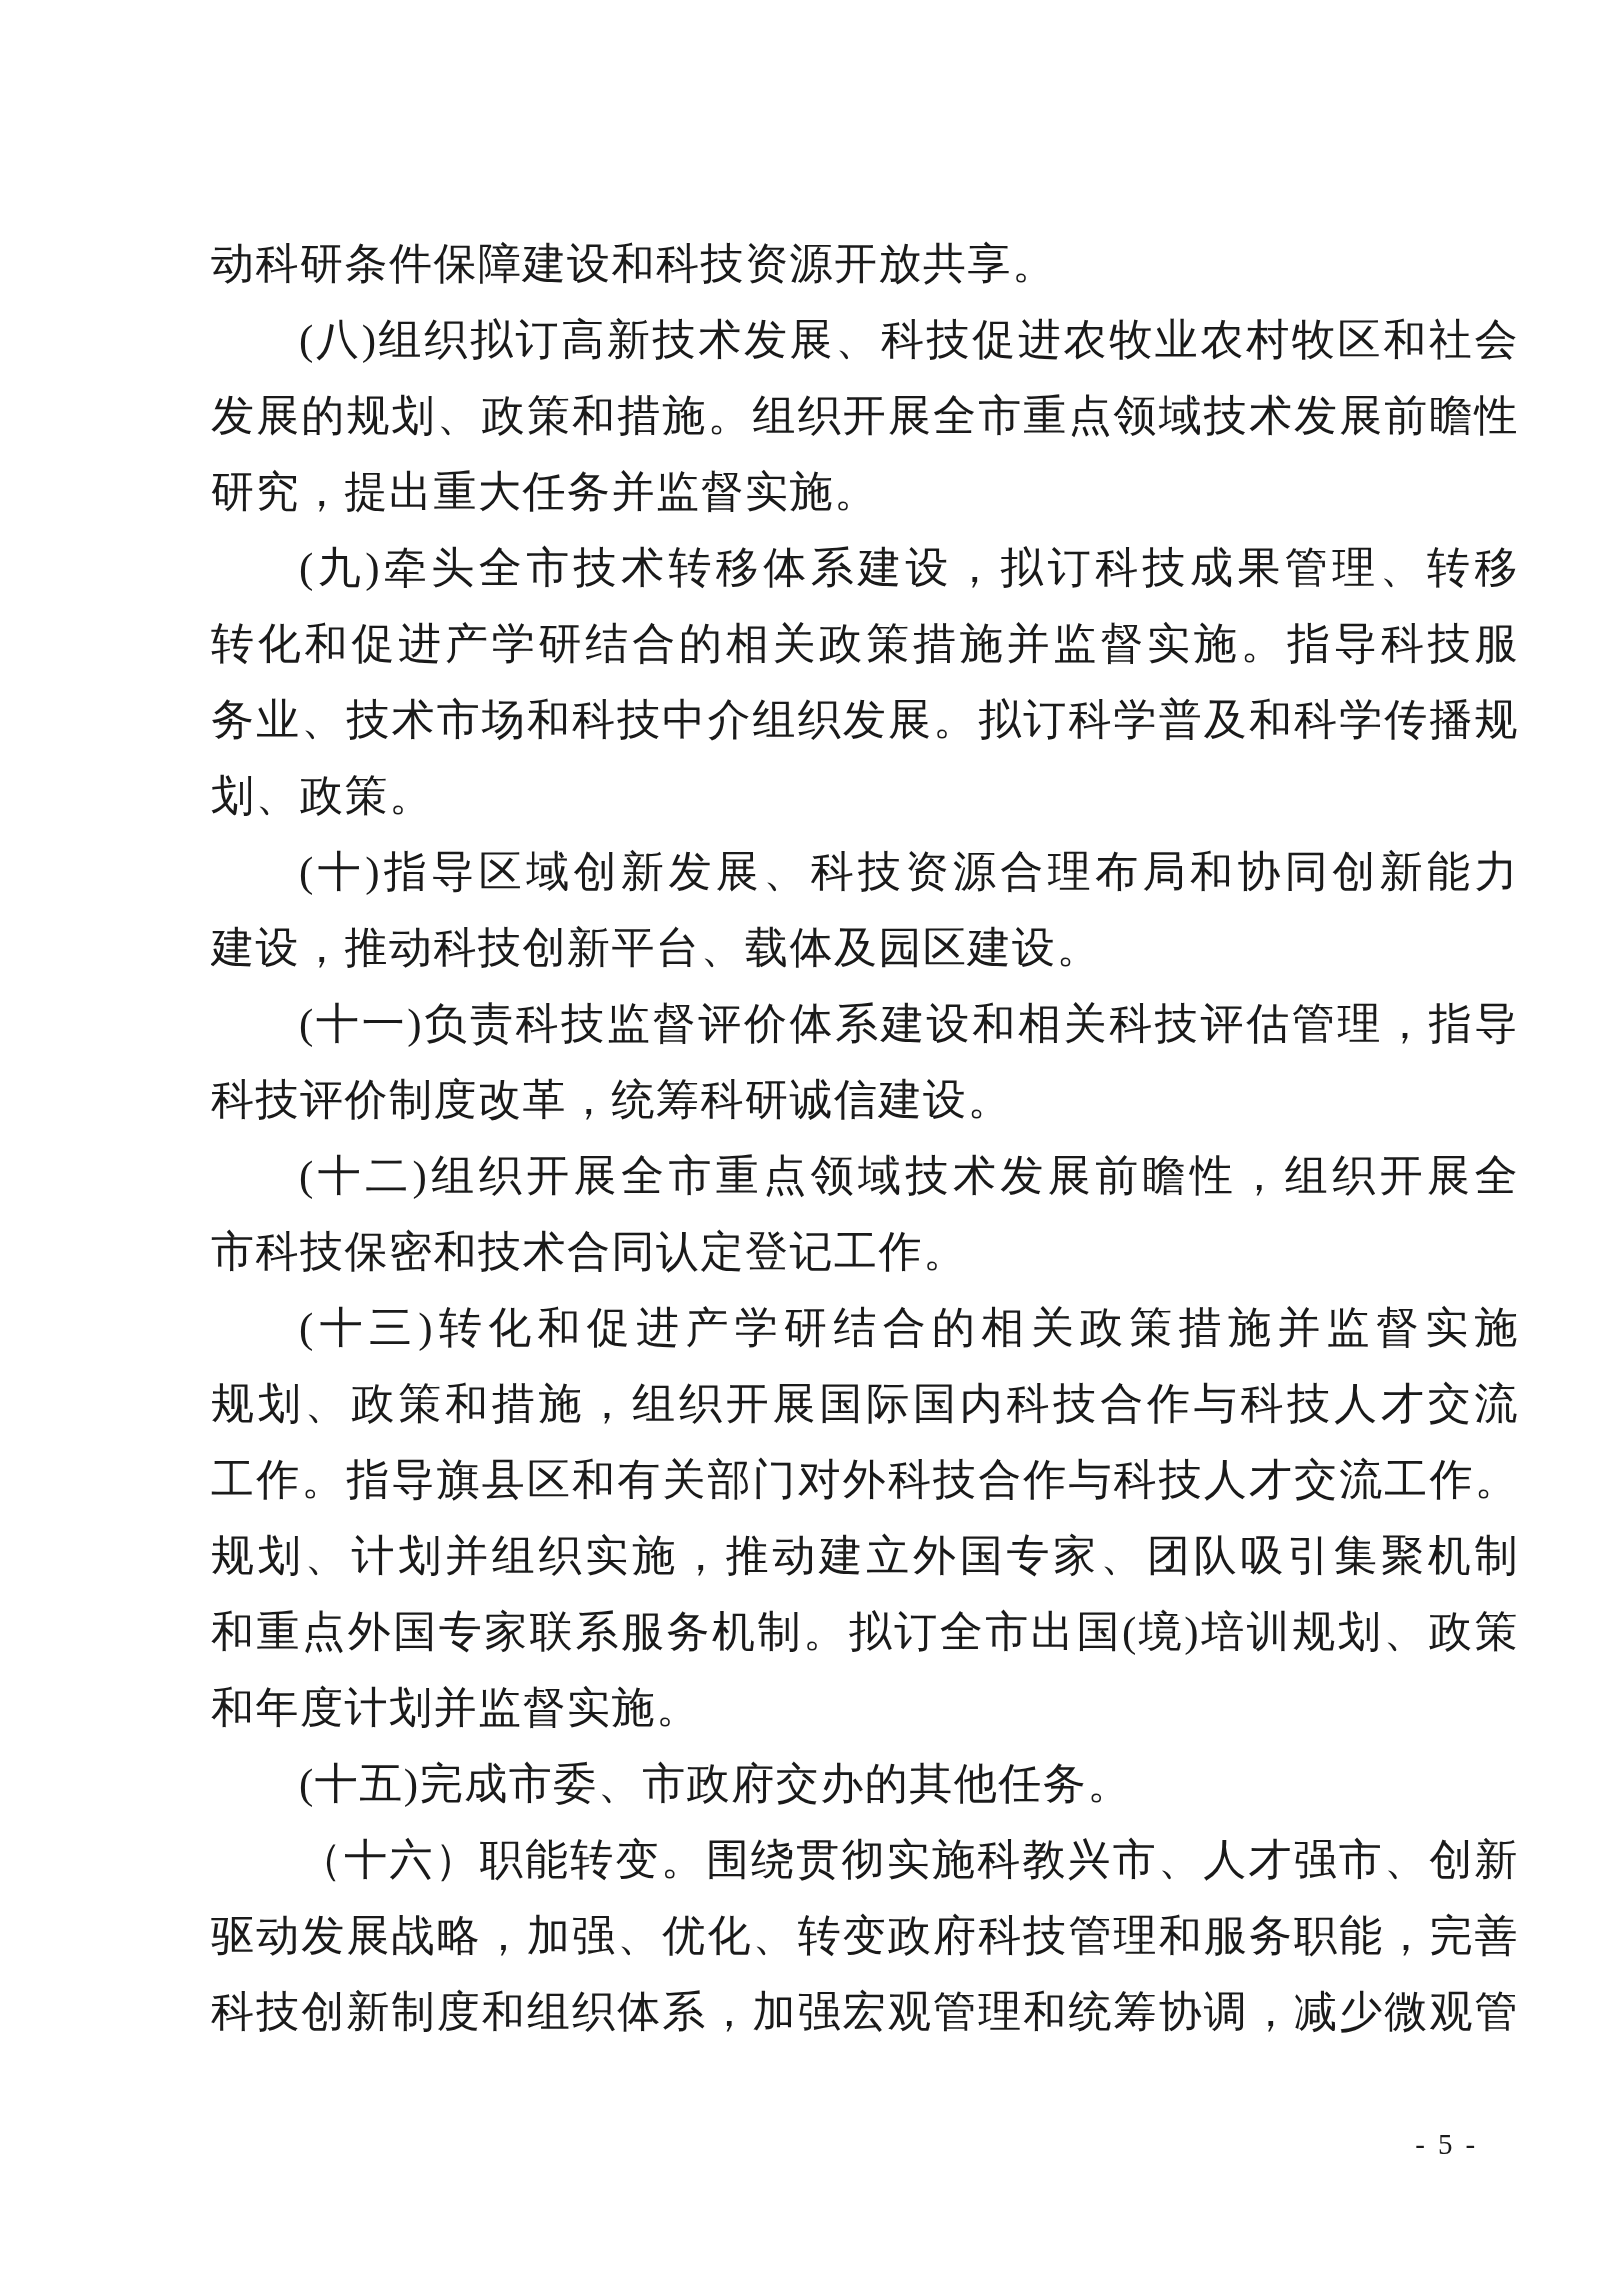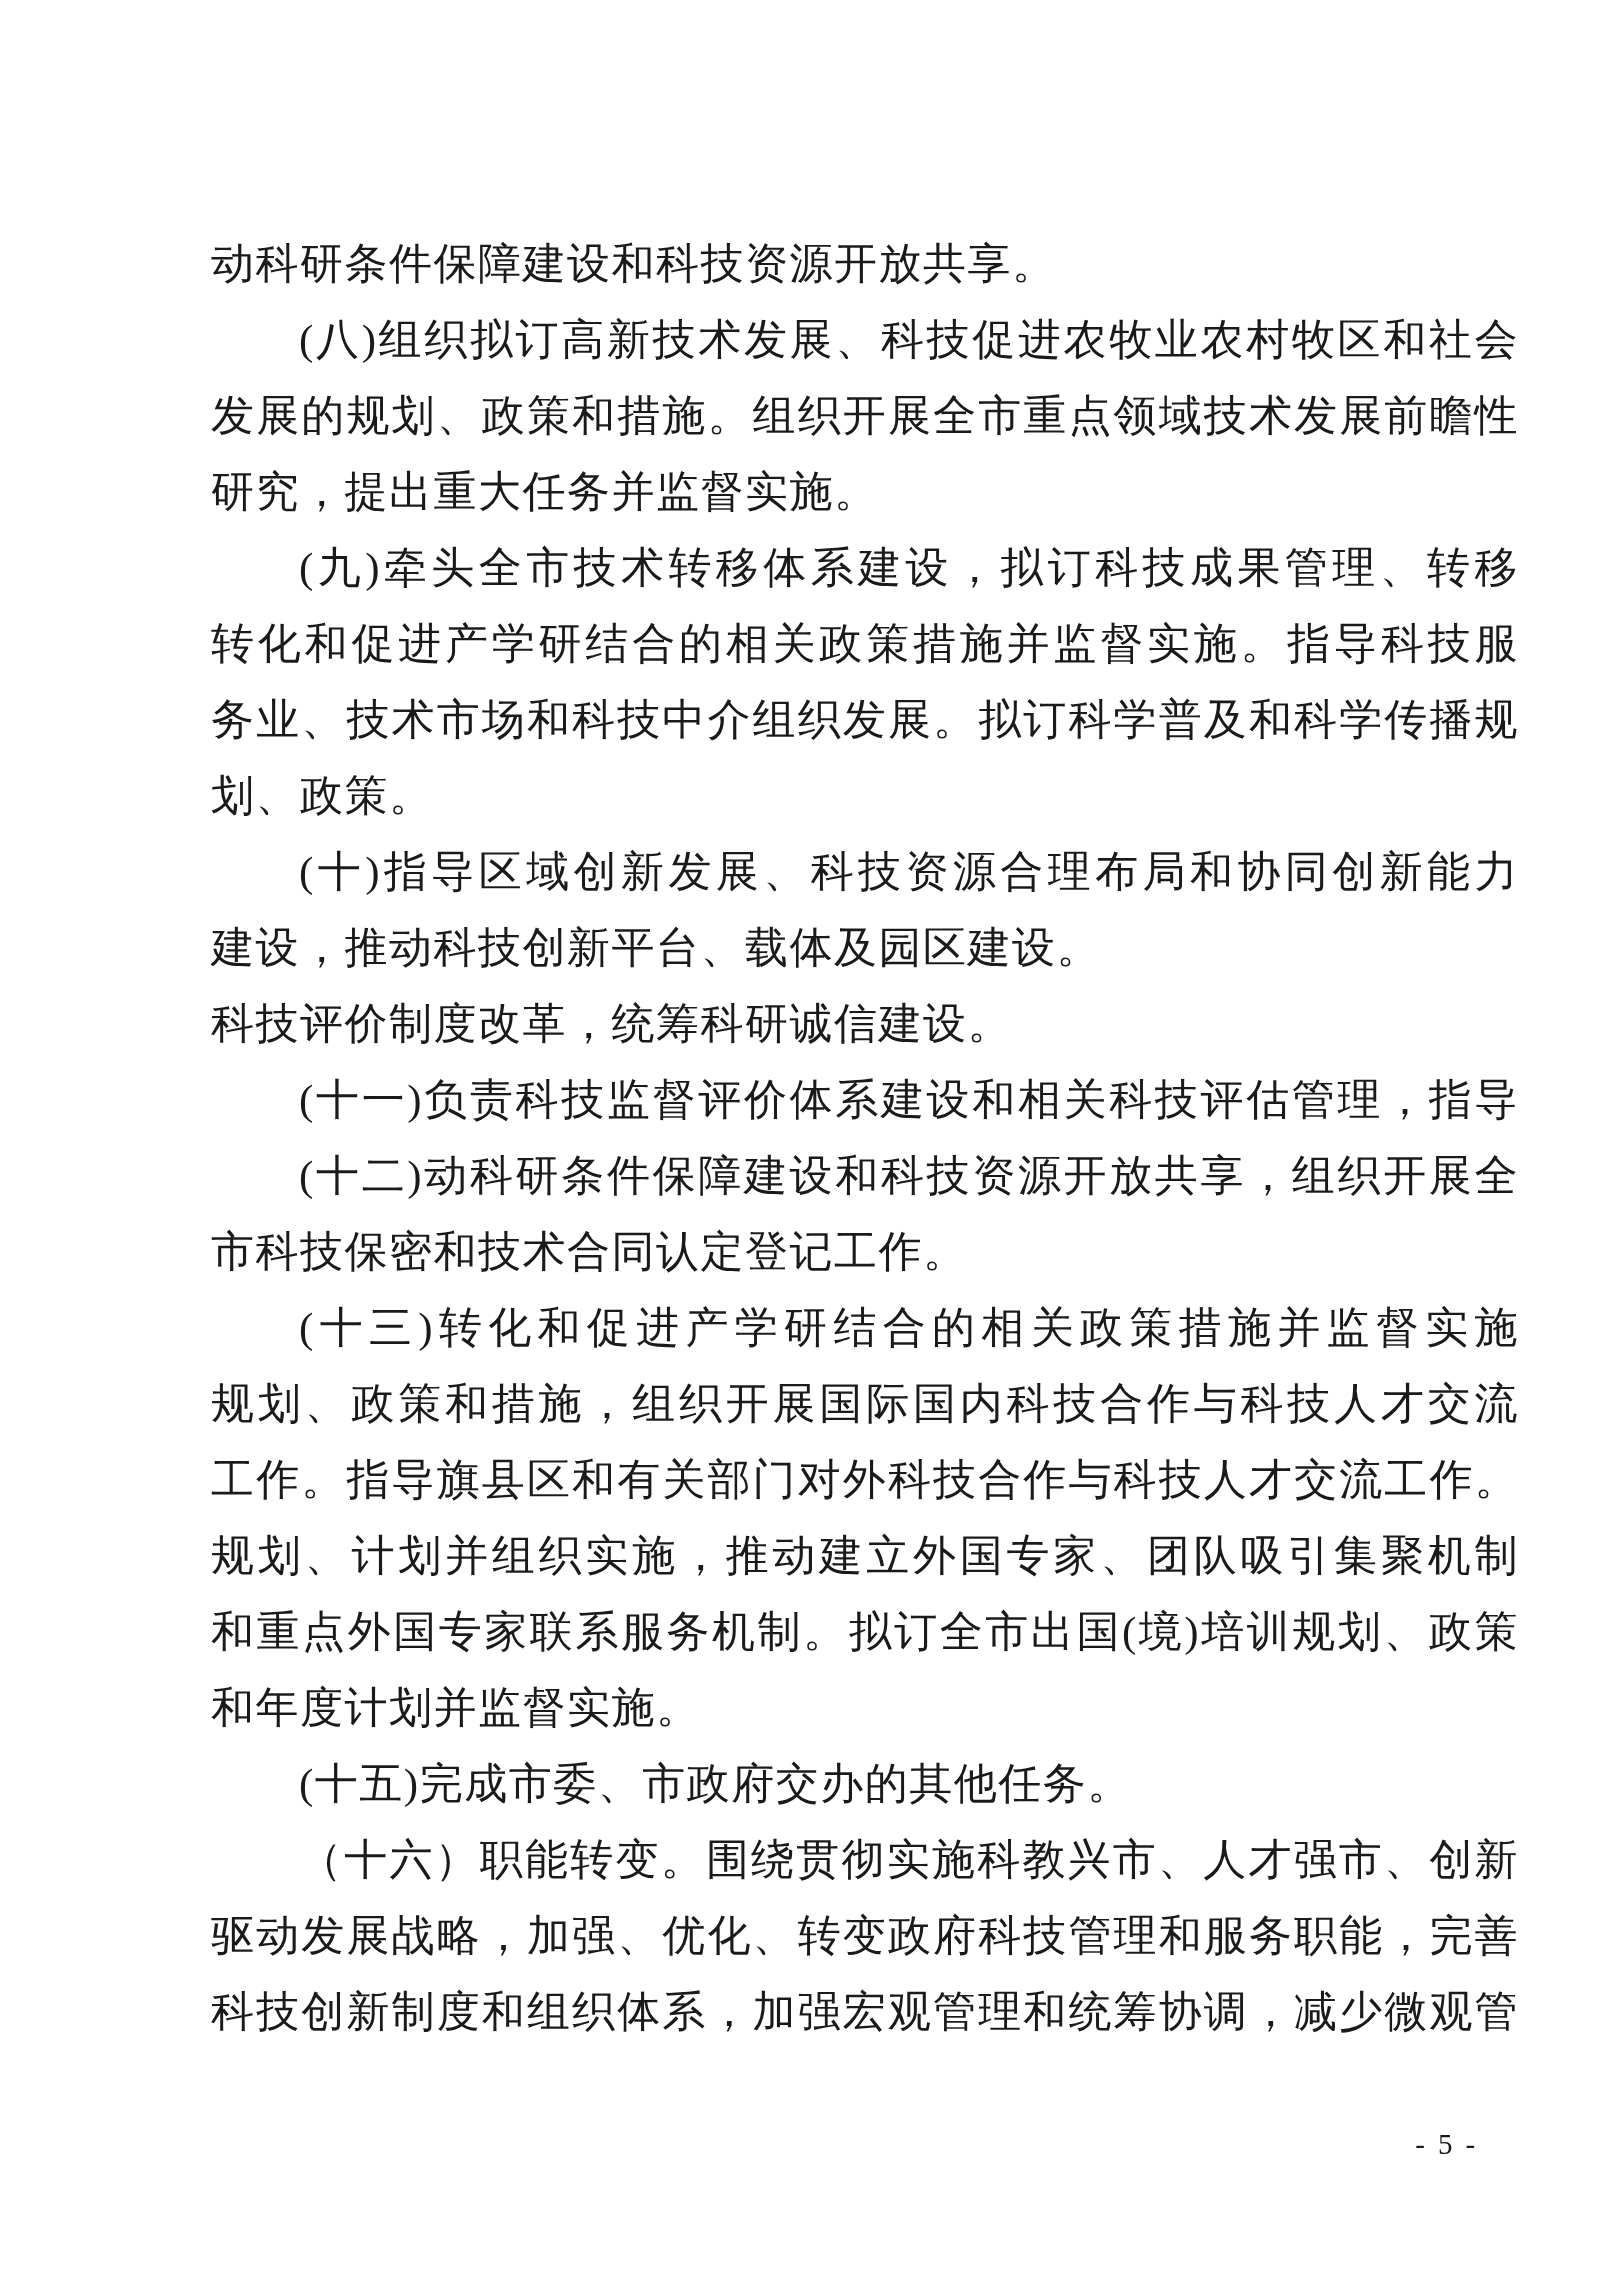--- a/index.html
+++ b/index.html
@@ -62,23 +62,23 @@
       <div class="line">动科研条件保障建设和科技资源开放共享。</div>
       <div class="line j ind">(八)组织拟订高新技术发展、科技促进农牧业农村牧区和社会</div>
       <div class="line j">发展的规划、政策和措施。组织开展全市重点领域技术发展前瞻性</div>
       <div class="line">研究，提出重大任务并监督实施。</div>
       <div class="line j ind">(九)牵头全市技术转移体系建设，拟订科技成果管理、转移</div>
       <div class="line j">转化和促进产学研结合的相关政策措施并监督实施。指导科技服</div>
       <div class="line j">务业、技术市场和科技中介组织发展。拟订科学普及和科学传播规</div>
       <div class="line">划、政策。</div>
       <div class="line j ind">(十)指导区域创新发展、科技资源合理布局和协同创新能力</div>
       <div class="line">建设，推动科技创新平台、载体及园区建设。</div>
+      <div class="line j ind">(十一)负责科技监督评价体系建设和相关科技评估管理，指导</div>
       <div class="line">科技评价制度改革，统筹科研诚信建设。</div>
-      <div class="line j ind">(十一)负责科技监督评价体系建设和相关科技评估管理，指导</div>
-      <div class="line j ind">(十二)动科研条件保障建设和科技资源开放共享，组织开展全</div>
+      <div class="line j ind">(十二)组织开展全市重点领域技术发展前瞻性，组织开展全</div>
       <div class="line">市科技保密和技术合同认定登记工作。</div>
       <div class="line j ind">(十三)转化和促进产学研结合的相关政策措施并监督实施</div>
       <div class="line j">规划、政策和措施，组织开展国际国内科技合作与科技人才交流</div>
       <div class="line j">工作。指导旗县区和有关部门对外科技合作与科技人才交流工作。</div>
       <div class="line j">规划、计划并组织实施，推动建立外国专家、团队吸引集聚机制</div>
       <div class="line j">和重点外国专家联系服务机制。拟订全市出国(境)培训规划、政策</div>
       <div class="line">和年度计划并监督实施。</div>
       <div class="line ind">(十五)完成市委、市政府交办的其他任务。</div>
       <div class="line j ind">（十六）职能转变。围绕贯彻实施科教兴市、人才强市、创新</div>
       <div class="line j">驱动发展战略，加强、优化、转变政府科技管理和服务职能，完善</div>

